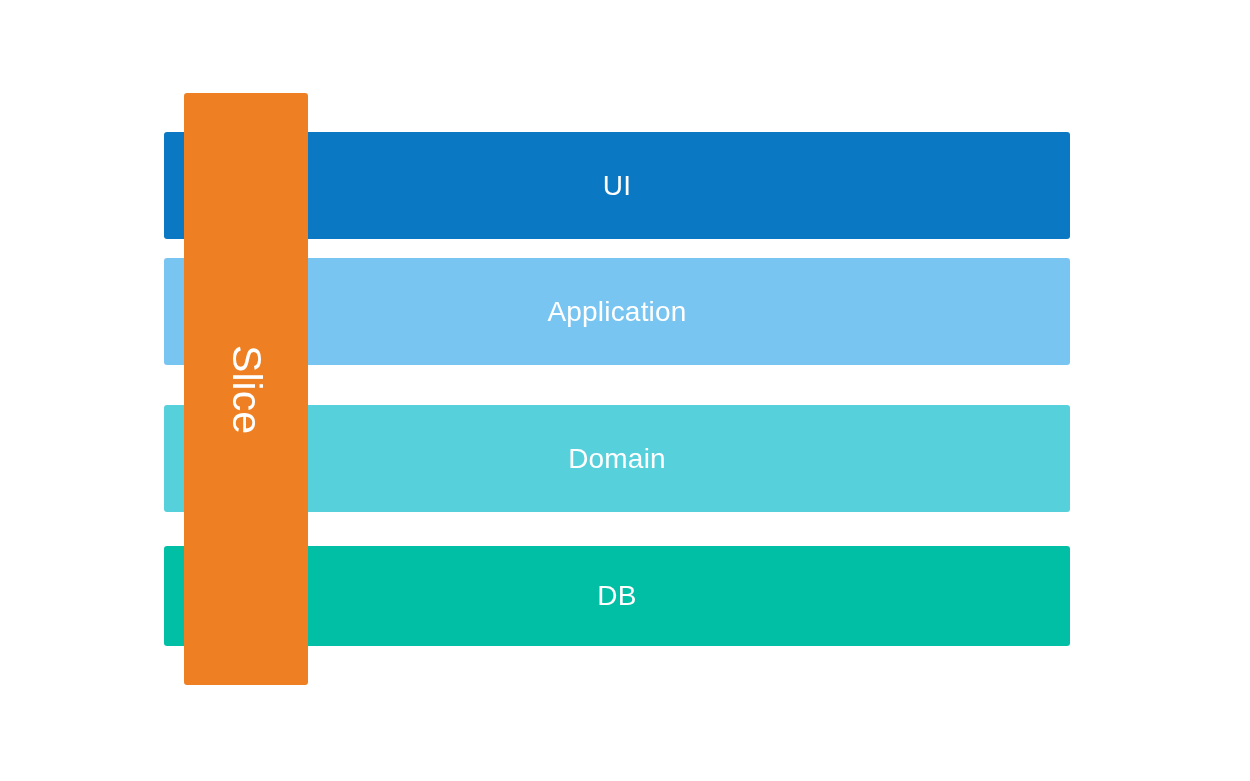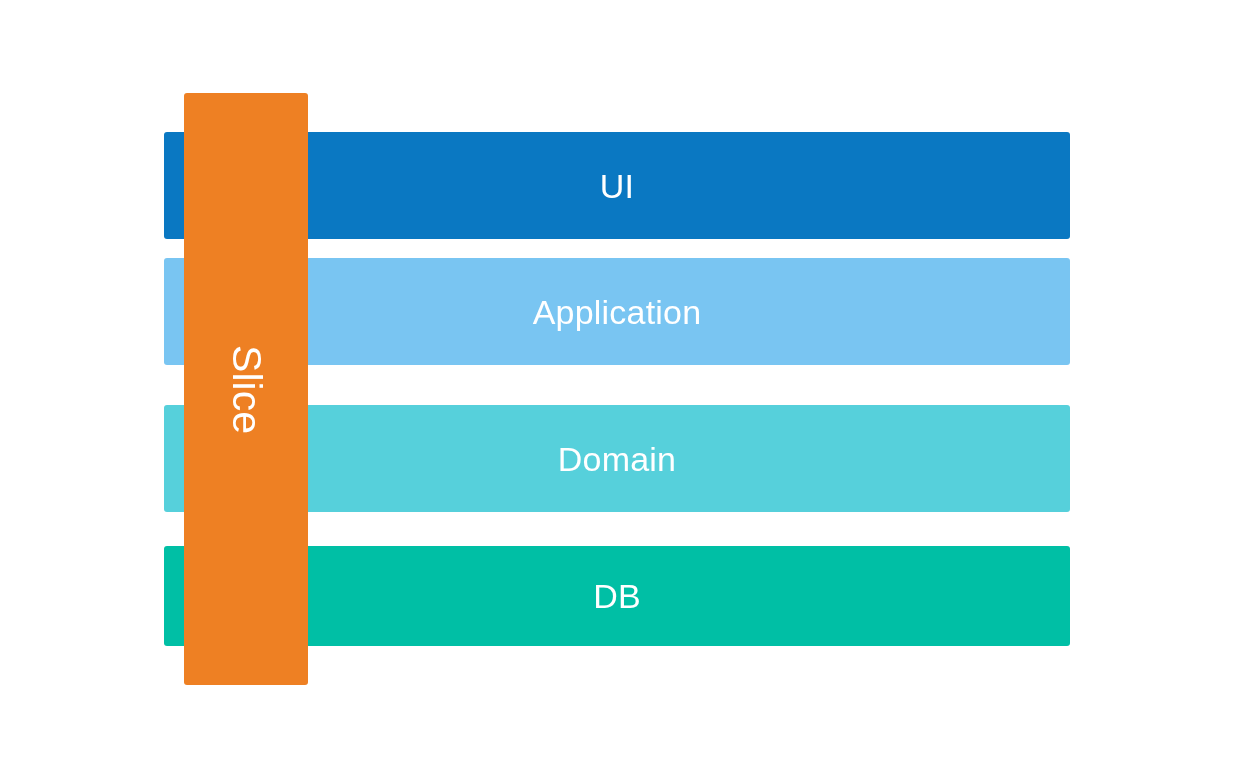--- a/index.html
+++ b/index.html
@@ -25,21 +25,21 @@
     width: 906px;
     border-radius: 3px;
     display: flex;
     align-items: center;
     justify-content: center;
     box-sizing: border-box;
   }
   .layer-label {
     color: #ffffff;
     font-family: "Liberation Sans", sans-serif;
-    font-size: 34px;
+    font-size: 28px;
     font-weight: 300;
     letter-spacing: 0.2px;
     line-height: 1;
     white-space: nowrap;
     -webkit-font-smoothing: antialiased;
   }
   #bar-ui    { top: 132px; height: 107px; background: #0A78C2; }
   #bar-app   { top: 258px; height: 107px; background: #79C5F2; }
   #bar-dom   { top: 405px; height: 107px; background: #56D0DB; }
   #bar-db    { top: 546px; height: 100px; background: #00BFA5; }

